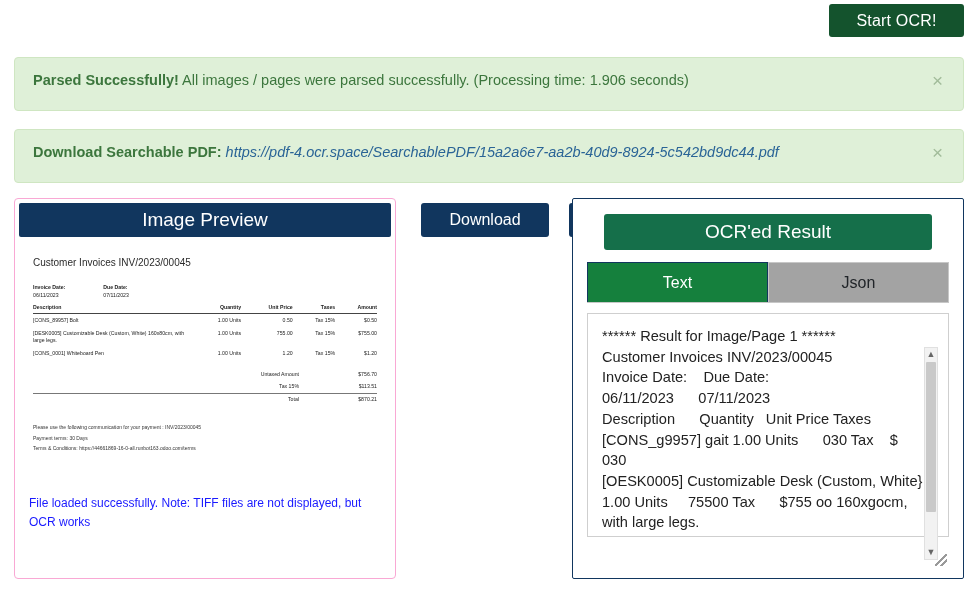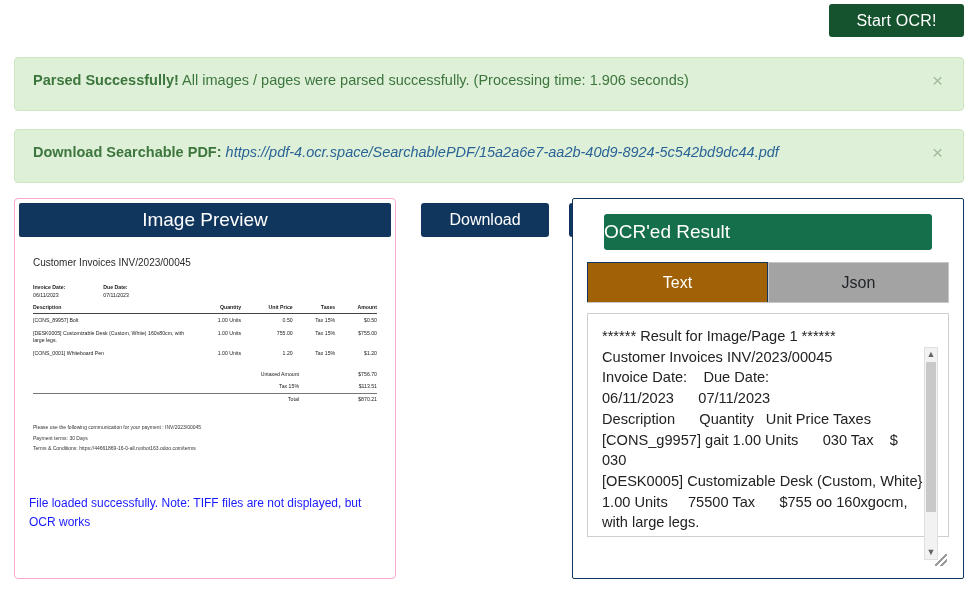--- a/index.html
+++ b/index.html
@@ -134,21 +134,21 @@
     left: 572px; top: 198px;
     width: 392px; height: 381px;
     border: 1px solid #11365e;
     background: #fff;
     border-radius: 2px;
     padding: 8px 14px 10px 14px;
   }
   .result-head {
     background: #156f4a;
     color: #fff;
-    text-align: left;
+    text-align: center;
     font-size: 19px;
     height: 36px;
     line-height: 36px;
     border-radius: 3px;
     margin: 7px 17px 0 17px;
   }
   .tabs {
     display: flex;
     margin: 12px 0 0 0;
     border-bottom: 1px solid #c7c7c7;
@@ -157,21 +157,21 @@
     flex: 1;
     text-align: center;
     font-size: 16px;
     height: 40px;
     line-height: 40px;
     cursor: pointer;
     border: 1px solid #c7c7c7;
     border-bottom: none;
   }
   .tab.active {
-    background: #a16207;
+    background: #15803d;
     color: #fff;
     border-color: #11365e;
   }
   .tab.inactive { background: #a3a3a3; color: #212529; }
   .result-box {
     position: relative;
     margin-top: 10px;
     height: 224px;
     border: 1px solid #cfcfcf;
     background: #fff;

